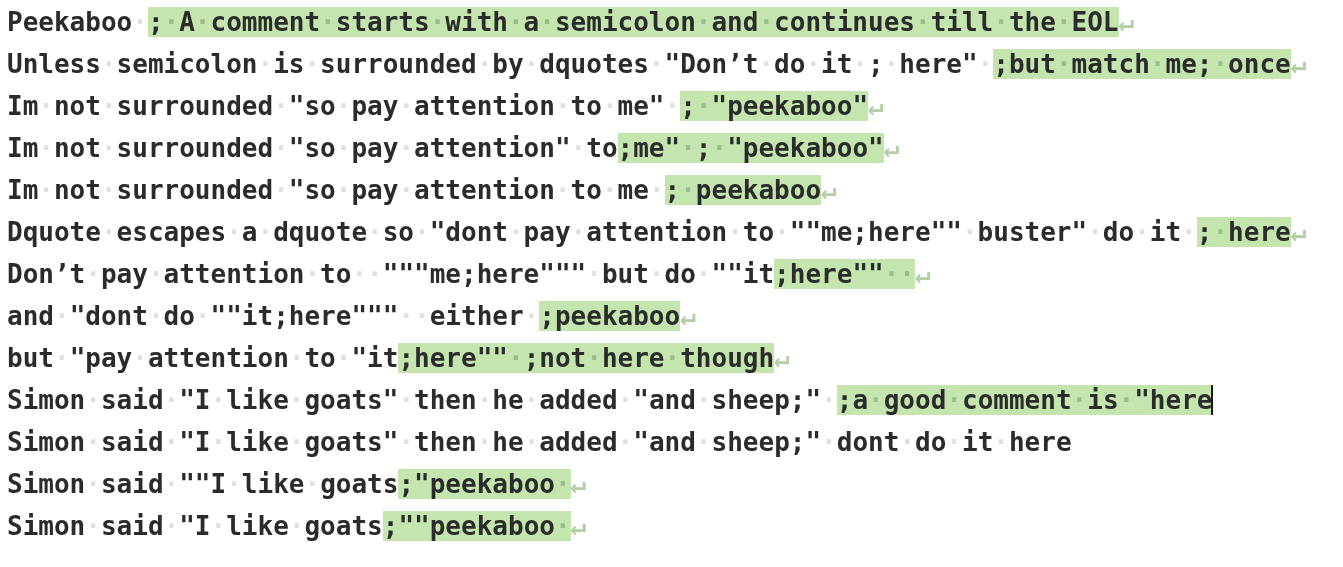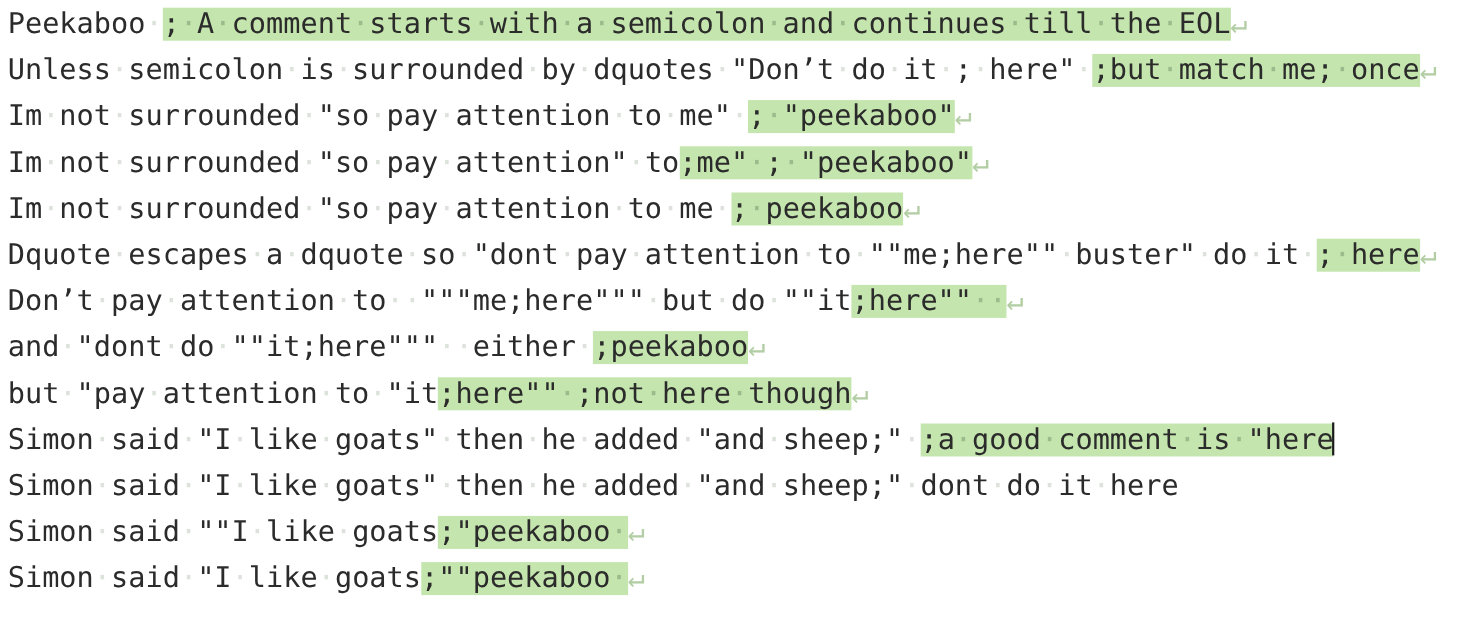--- a/index.html
+++ b/index.html
@@ -14,20 +14,21 @@
     overflow: hidden;
     font-family: "DejaVu Sans Mono", monospace;
   }
   #editor {
     position: relative;
     width: 1343px;
     height: 567px;
     background: #ffffff;
     padding: 0;
     box-sizing: border-box;
+    font-weight: bold;
   }
   .line {
     position: relative;
     height: 42px;
     line-height: 42px;
     white-space: pre;
     font-family: "DejaVu Sans Mono", monospace;
     font-size: 26px;
     letter-spacing: 0px;
     color: #2b2b2b;

